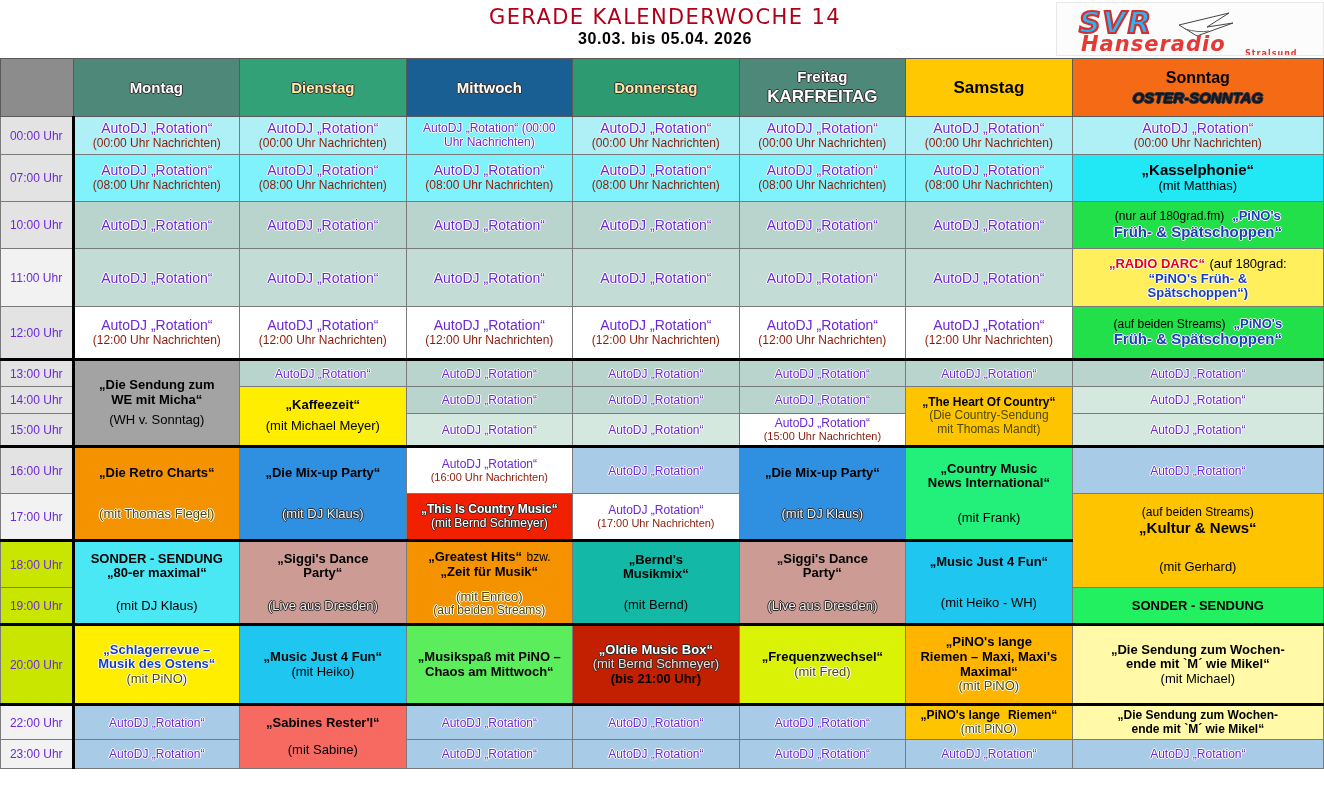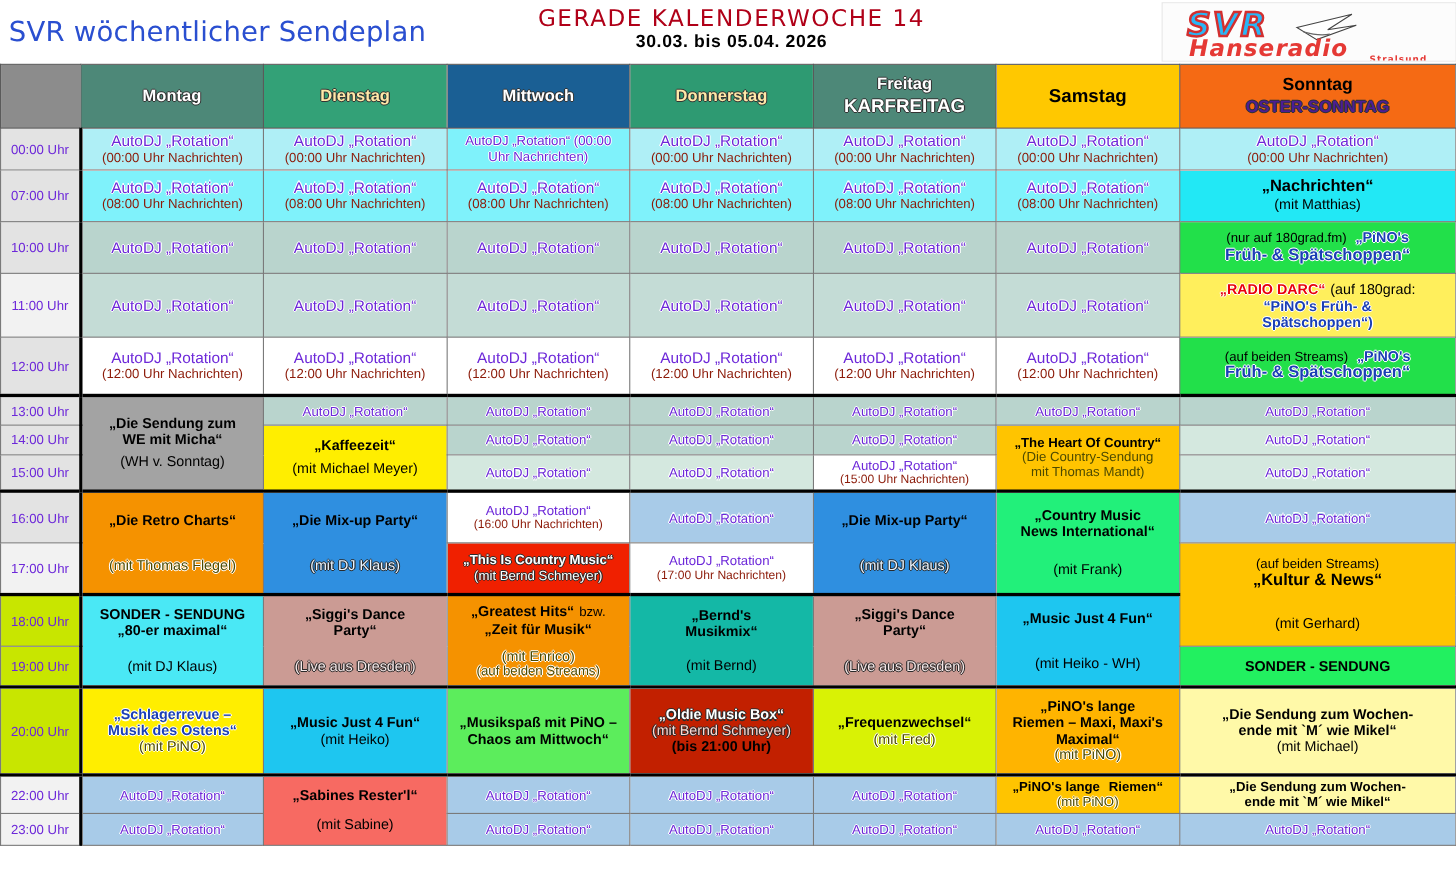--- a/index.html
+++ b/index.html
@@ -86,22 +86,22 @@
     font-size: 15px;
     font-weight: bold;
     line-height: 1.15;
     border: 1px solid #5a5a5a;
   }
   th.h-blank { background: #8c8c8c; }
   .wht-out { color:#ffffff; text-shadow: -1px 0 #333, 0 1px #333, 1px 0 #333, 0 -1px #333; }
   .ylw-out { color:#ffe9a8; text-shadow: -1px 0 #333, 0 1px #333, 1px 0 #333, 0 -1px #333; }
   .blk { color:#000; }
   .karfreitag { font-size: 17px; display:block; margin-top:2px; }
-  .ostersonntag { font-size: 15px; display:block; margin-top:2px; color:#4c1d95;
-                  text-shadow: -1px 0 #333, 0 1px #333, 1px 0 #333, 0 -1px #333; }
+  .ostersonntag { font-size: 15px; display:block; margin-top:2px; color:#0f172a;
+                  text-shadow: -1px 0 #333, 0 1px #333, 1px 0 #333, 0 -1px #333; font-style: italic; }
   .samstag-lbl { font-size: 17px; }
   .sonntag-lbl { font-size: 16px; }
 
   
   td.time {
     font-size: 12px;
     color: #6d28d9;
     background: #e3e3e3;
     text-align: center;
     border: 1px solid #a9a9a9;
@@ -133,21 +133,20 @@
   td.leftbar { border-left: 3px solid #000 !important; }
   .prime td.time { background:#c8e600; }
   .evening td.time { background:#c8e600; }
 </style>
 </head>
 <body>
 
 <div id="page">
 
   <div id="header">
-    <div id="doc-title">SVR wöchentlicher Sendeplan</div>
 
     <div id="week-block">
       <div id="week-line1">GERADE  KALENDERWOCHE   14</div>
       <div id="week-line2">30.03.   bis  05.04. 2026</div>
     </div>
 
     <div id="logo">
       <svg width="268" height="54" viewBox="0 0 268 54">
         <rect x="0" y="0" width="268" height="54" fill="#fcfcfc"></rect>
         <text x="22" y="30" font-family="DejaVu Sans, sans-serif" font-size="30" font-weight="bold" font-style="italic" fill="#29b6f6" stroke="#d32f2f" stroke-width="2.2" letter-spacing="2">SVR</text>
@@ -278,21 +277,21 @@
             </div>
           </td>
       <td style="background:#7ff2fb">
         <div class="cell">
               <div class="t1 c-navy outl-dark">AutoDJ  „Rotation“</div>
         <div class="t2 c-dred">(08:00 Uhr Nachrichten)</div>
             </div>
           </td>
       <td style="background:#22e8f5">
         <div class="cell">
-              <div class="t15b c-black">„Nachrichten“</div>
+              <div class="t15b c-black">„Kasselphonie“</div>
         <div class="t3 c-black">(mit Matthias)</div>
             </div>
           </td>
     </tr>
 
     <tr>
       <td class="time" style="height:47px">10:00 Uhr</td>
       <td class="leftbar" style="background:#b9d4cd">
         <div class="t1 c-navy outl-dark">AutoDJ  „Rotation“</div>
           </td>

